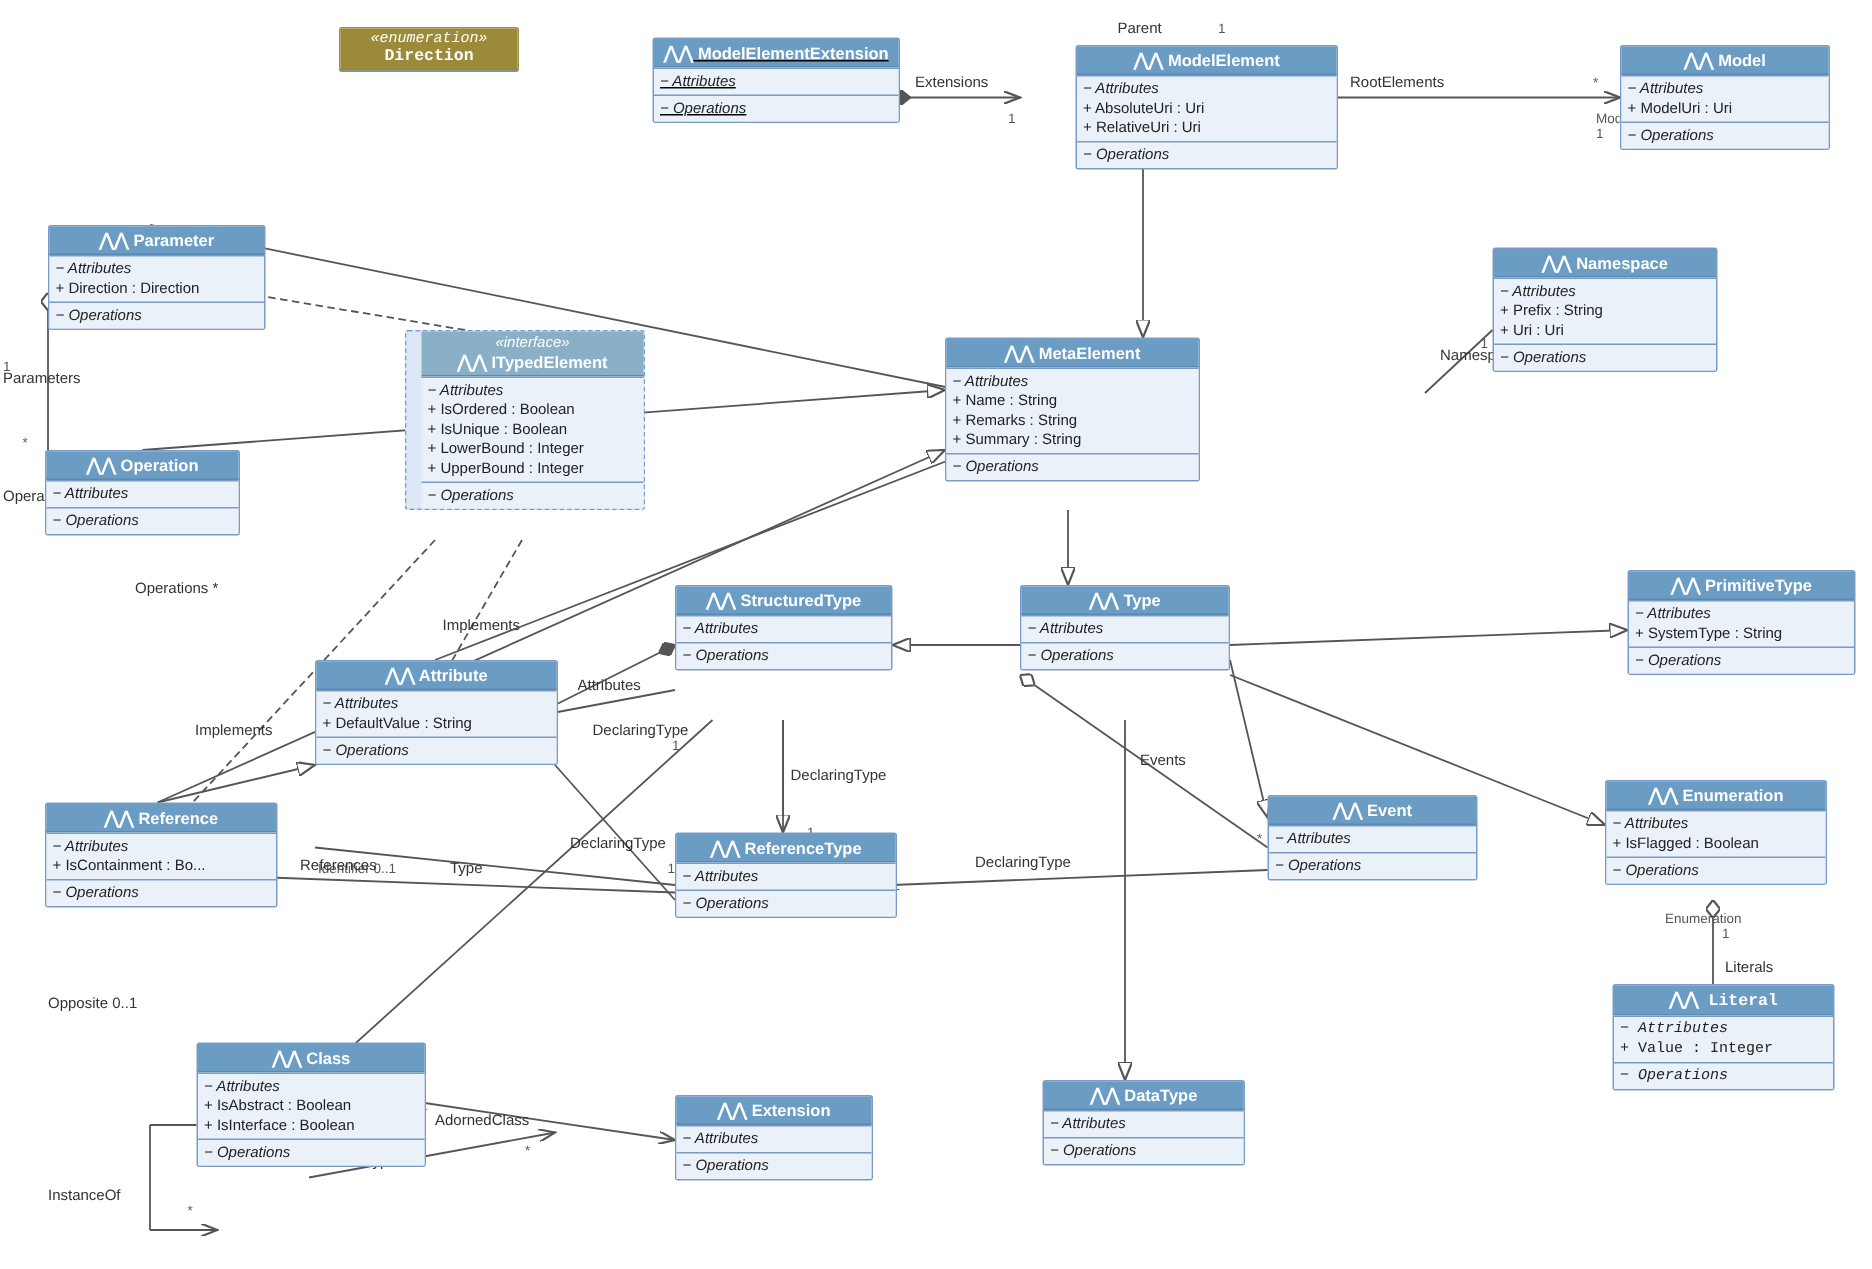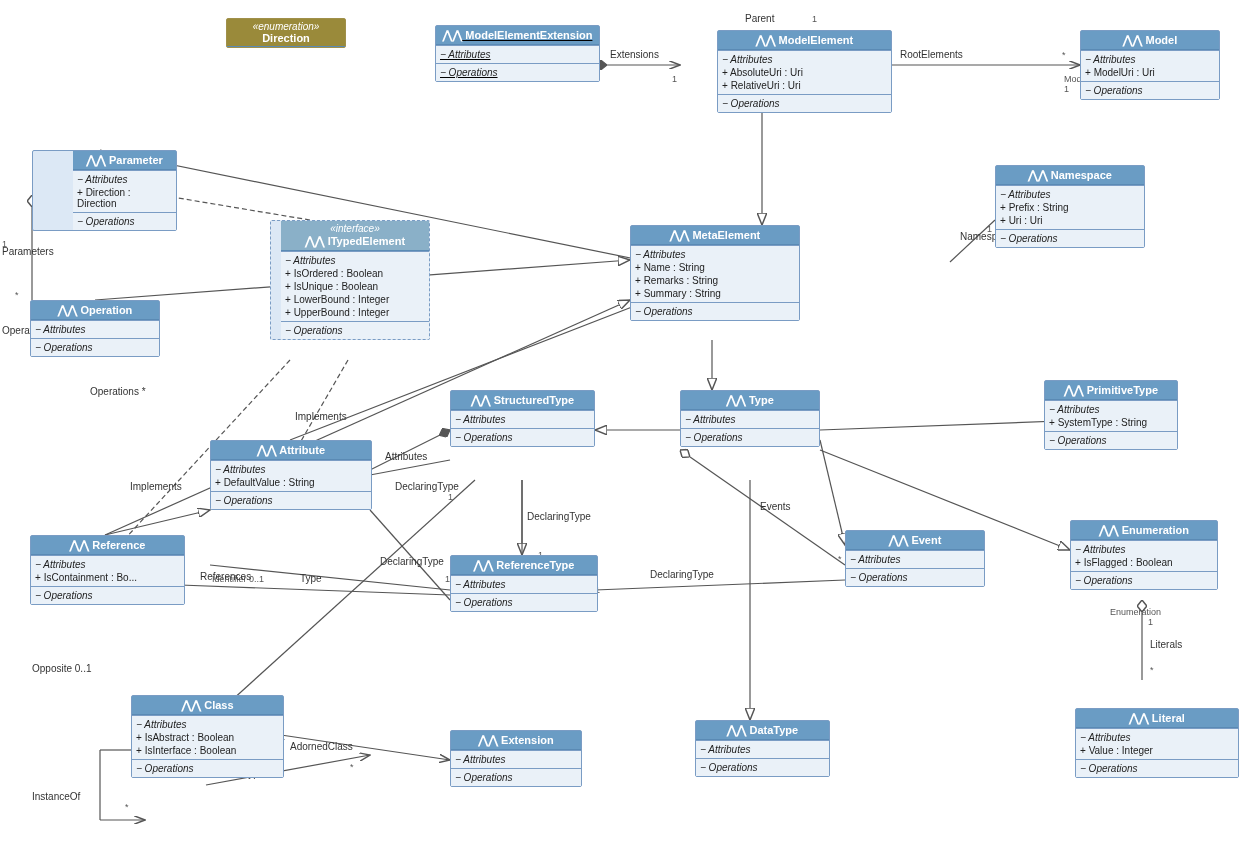--- a/index.html
+++ b/index.html
@@ -25,20 +25,21 @@
       min-width: 100px;
     }
     .uml-box.interface {
       background: #dce8f5;
       border: 1px dashed #7a9cc4;
       padding-left: 10px;
     }
     .uml-box.enumeration {
       background: #a16207;
       border: 1px solid #a0904a;
+      font-family: Liberation Mono, monospace;
     }
     .uml-header {
       background: #6a9cc4;
       color: #fff;
       padding: 2px 4px;
       font-weight: bold;
       text-align: center;
       font-size: 11px;
       border-bottom: 1px solid #5a8ab4;
     }
@@ -293,21 +294,21 @@
     </div>
     <div class="uml-section">
       <div class="uml-item uml-section-title">− Attributes</div>
       <div class="uml-item plus">ModelUri : Uri</div>
     </div>
     <div class="uml-section">
       <div class="uml-item uml-section-title">− Operations</div>
     </div>
   </div>
 
-  <div class="uml-box" style="left:32px; top:150px; width:145px;padding-left:40px;">
+  <div class="uml-box" style="left:32px; top:150px; width:145px;">
     <div class="uml-header">
       <span class="chevrons">⋀⋀</span> Parameter
     </div>
     <div class="uml-section">
       <div class="uml-item uml-section-title">− Attributes</div>
       <div class="uml-item plus">Direction : Direction</div>
     </div>
     <div class="uml-section">
       <div class="uml-item uml-section-title">− Operations</div>
     </div>
@@ -388,21 +389,21 @@
       <span class="chevrons">⋀⋀</span> Type
     </div>
     <div class="uml-section">
       <div class="uml-item uml-section-title">− Attributes</div>
     </div>
     <div class="uml-section">
       <div class="uml-item uml-section-title">− Operations</div>
     </div>
   </div>
 
-  <div class="uml-box" style="left:1044px; top:380px; width:134px;">
+  <div class="uml-box" style="left:1085px; top:380px; width:152px;">
     <div class="uml-header">
       <span class="chevrons">⋀⋀</span> PrimitiveType
     </div>
     <div class="uml-section">
       <div class="uml-item uml-section-title">− Attributes</div>
       <div class="uml-item plus">SystemType : String</div>
     </div>
     <div class="uml-section">
       <div class="uml-item uml-section-title">− Operations</div>
     </div>
@@ -502,21 +503,21 @@
       <span class="chevrons">⋀⋀</span> DataType
     </div>
     <div class="uml-section">
       <div class="uml-item uml-section-title">− Attributes</div>
     </div>
     <div class="uml-section">
       <div class="uml-item uml-section-title">− Operations</div>
     </div>
   </div>
 
-  <div class="uml-box" style="left:1075px; top:708px; width:164px;">
+  <div class="uml-box" style="left:1075px; top:656px; width:148px;font-family:Liberation Mono, monospace;">
     <div class="uml-header">
       <span class="chevrons">⋀⋀</span> Literal
     </div>
     <div class="uml-section">
       <div class="uml-item uml-section-title">− Attributes</div>
       <div class="uml-item plus">Value : Integer</div>
     </div>
     <div class="uml-section">
       <div class="uml-item uml-section-title">− Operations</div>
     </div>

